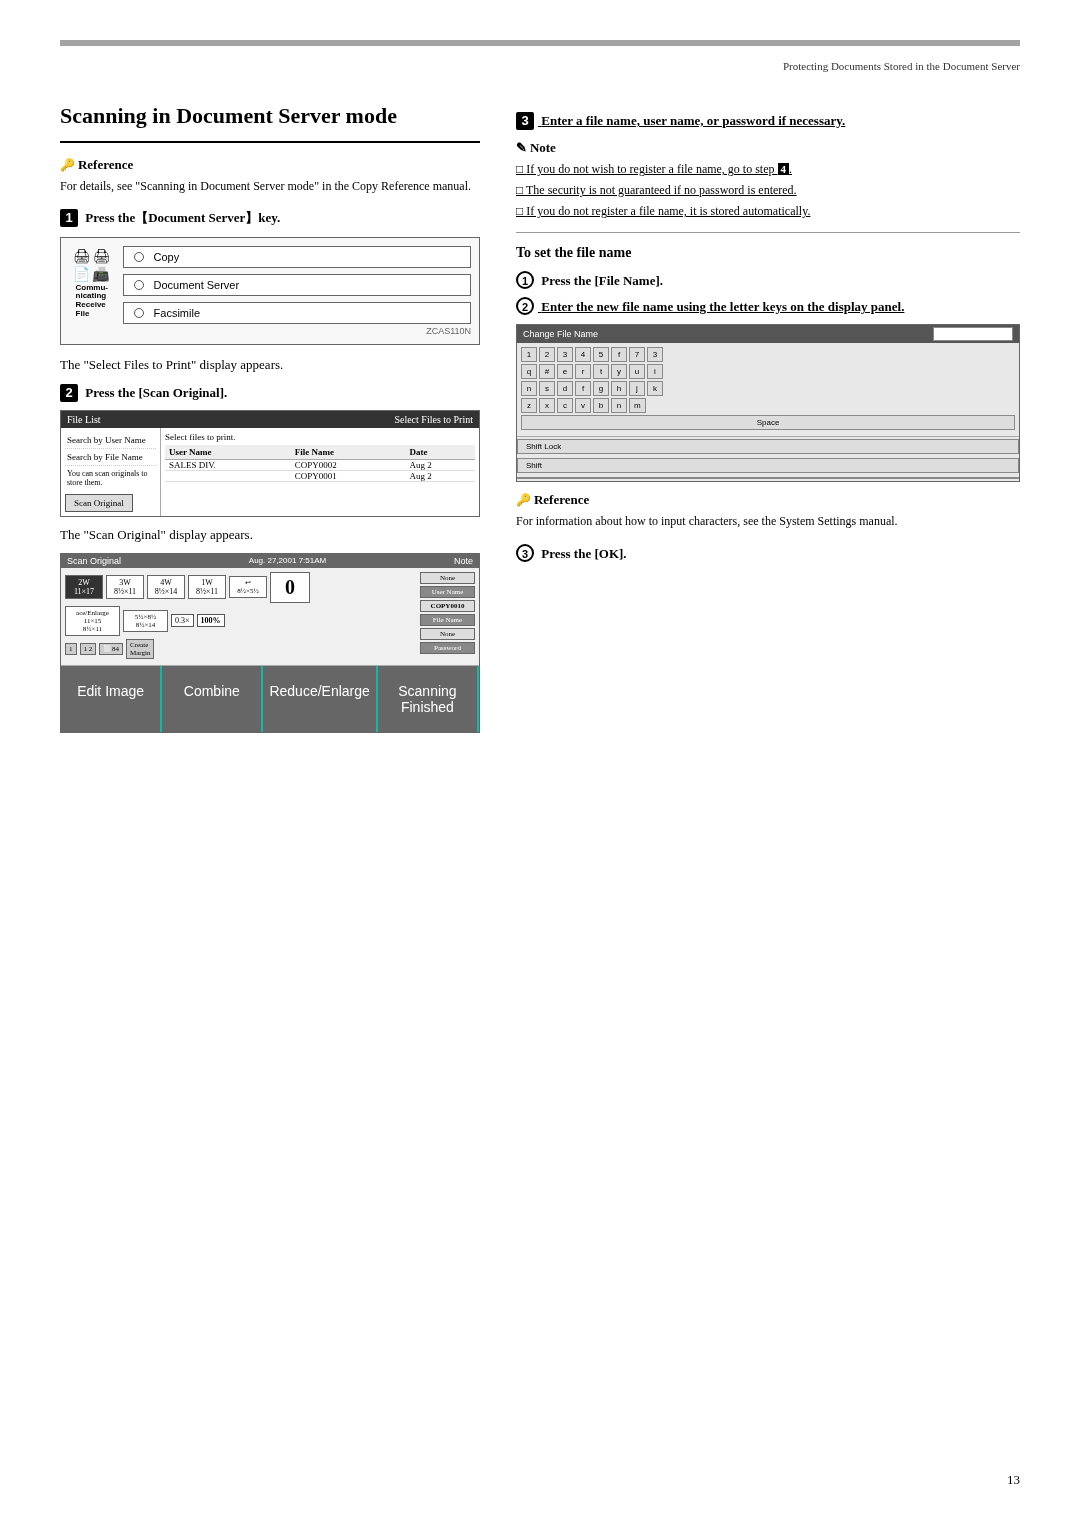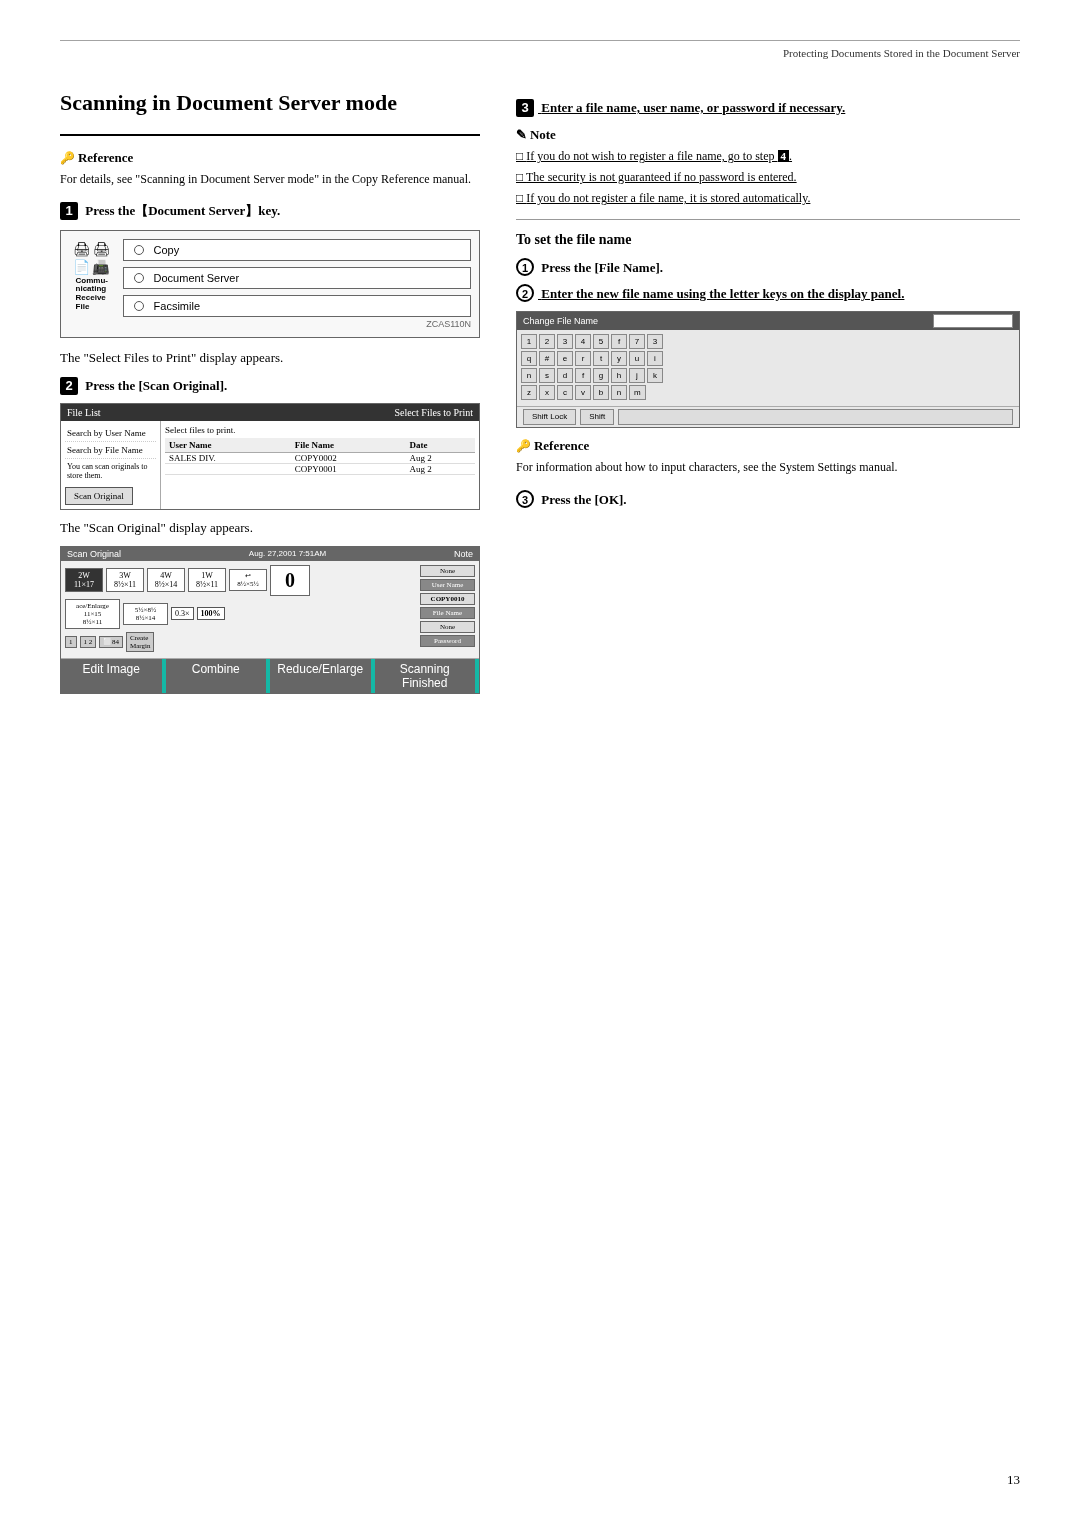--- a/index.html
+++ b/index.html
@@ -12,43 +12,43 @@
       min-height: 1528px;
       position: relative;
     }
     .page-container {
       width: 1080px;
       min-height: 1528px;
       padding: 40px 60px 60px 60px;
       position: relative;
     }
     .header-line {
-      border-top: 1px solid #a3a3a3;
-      padding-top: 6px;
+      border-top: 6px solid #a3a3a3;
+      padding-top: 14px;
       text-align: right;
       font-size: 11px;
       margin-bottom: 30px;
       color: #333;
     }
     .two-column {
       display: flex;
       gap: 36px;
     }
     .col-left {
       width: 420px;
       flex-shrink: 0;
     }
     .col-right {
       flex: 1;
     }
     .section-title {
       font-size: 22px;
       font-weight: bold;
       border-bottom: 2.5px solid #000;
-      padding-bottom: 16px;
+      padding-bottom: 10px;
       margin-bottom: 14px;
       line-height: 1.3;
     }
     .reference-box {
       margin-bottom: 14px;
     }
     .reference-label {
       font-weight: bold;
       font-size: 13px;
       margin-bottom: 4px;
@@ -258,24 +258,24 @@
       text-align: center;
     }
     .scan-footer {
       display: flex;
       border-top: 1px solid #aaa;
       background: #666;
     }
     .scan-footer-btn {
       flex: 1;
       color: #fff;
-      padding: 3px 6px;
-      font-size: 12px;
+      padding: 17px 6px;
+      font-size: 14px;
       text-align: center;
-      border-right: 4px solid #14b8a6;
+      border-right: 2px solid #14b8a6;
     }
     
     .step-bold {
       font-size: 13px;
       font-weight: bold;
       line-height: 1.4;
       margin: 10px 0 6px 0;
       text-decoration: underline;
     }
     .note-box {
@@ -357,22 +357,23 @@
       font-size: 8px;
       min-width: 16px;
       text-align: center;
     }
     .key-space {
       flex: 1;
     }
     .keyboard-footer {
       display: flex;
       gap: 4px;
-      padding: 2px 6px;
+      padding: 2px 0;
       border-top: 1px solid #aaa;
+      flex-direction: column;
     }
     .key-wide {
       border: 1px solid #888;
       background: #ddd;
       padding: 2px 8px;
       font-size: 8px;
     }
     .page-number {
       position: absolute;
       bottom: 40px;
@@ -666,20 +667,23 @@
           <div class="keyboard-row">
             <div class="key">z</div>
             <div class="key">x</div>
             <div class="key">c</div>
             <div class="key">v</div>
             <div class="key">b</div>
             <div class="key">n</div>
             <div class="key">m</div>
           </div>
 
+          <div class="keyboard-row">
+            <div class="key key-space">Space</div>
+          </div>
         </div>
         <div class="keyboard-footer">
           <div class="key-wide">Shift Lock</div>
           <div class="key-wide">Shift</div>
           <div style="flex:1; border:1px solid #888; background:#ddd; height:16px;"></div>
         </div>
       </div>
 
       <div class="reference-box" style="margin-top:10px;">
         <div class="reference-label">Reference</div>

